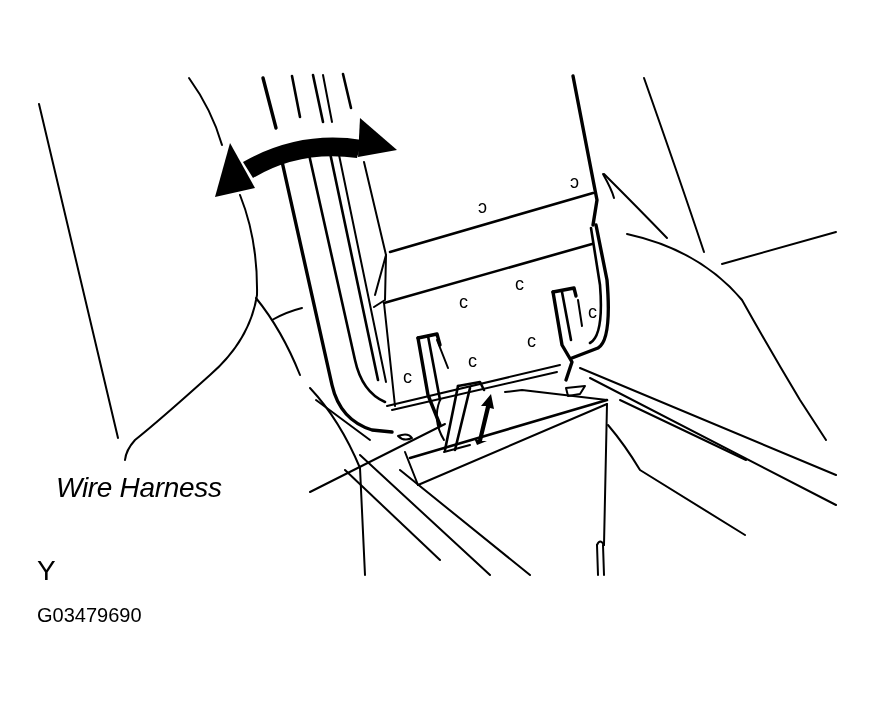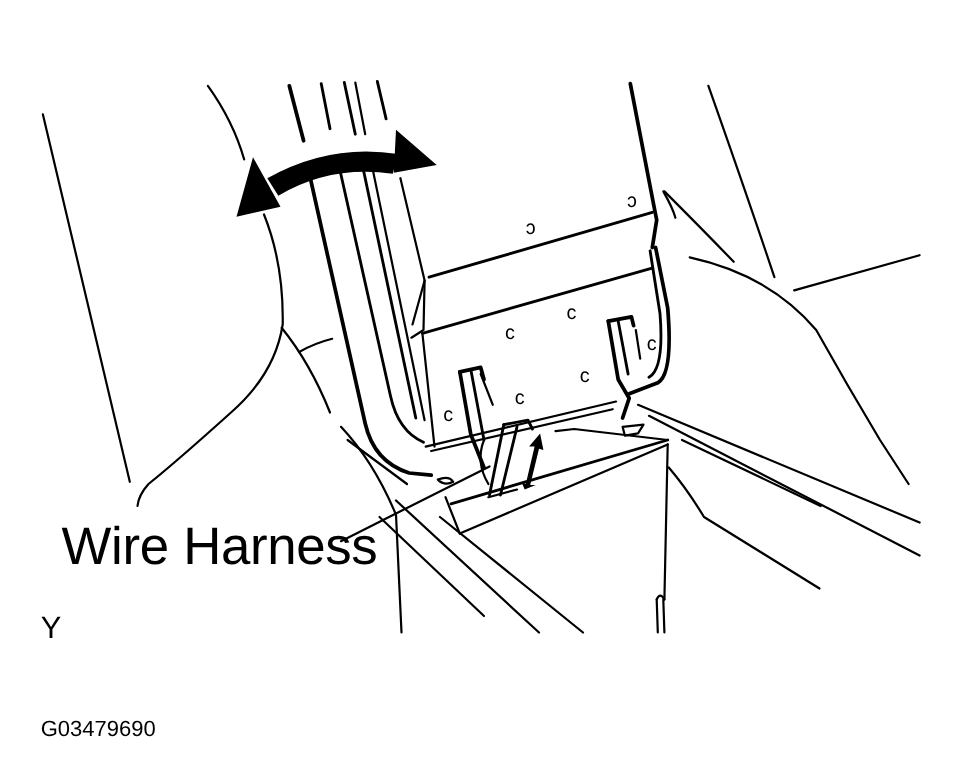--- a/index.html
+++ b/index.html
@@ -9,23 +9,23 @@
     .thin { stroke-width: 2; }
     .med { stroke-width: 2.6; }
     .thick { stroke-width: 3.4; }
     .label {
       position: absolute;
       font-family: "Liberation Sans", sans-serif;
       color: #000;
       white-space: nowrap;
       line-height: 1;
     }
-    #callout-label { left: 56px; top: 474px; font-size: 48px; letter-spacing: -0.3px; }
+    #callout-label { left: 56px; top: 474px; font-size: 28px; letter-spacing: -0.3px; font-style: italic; }
     #view-label { left: 37px; top: 557px; font-size: 28px; }
-    #figure-id { left: 37px; top: 605px; font-size: 20px; margin-top: 48px; }
+    #figure-id { left: 37px; top: 605px; font-size: 20px; }
   </style>
 </head>
 <body>
 
 <svg id="figure" viewBox="0 0 875 701" xmlns="http://www.w3.org/2000/svg">
 
   <g>
     <path class="ln thin" d="M39 104 L118 438"></path>
     <path class="ln thin" d="M189 78 Q212 110 222 145"></path>
     <path class="ln thin" d="M240 195 Q258 240 257 295 Q250 340 210 375 Q160 420 135 440 Q126 450 125 460"></path>

